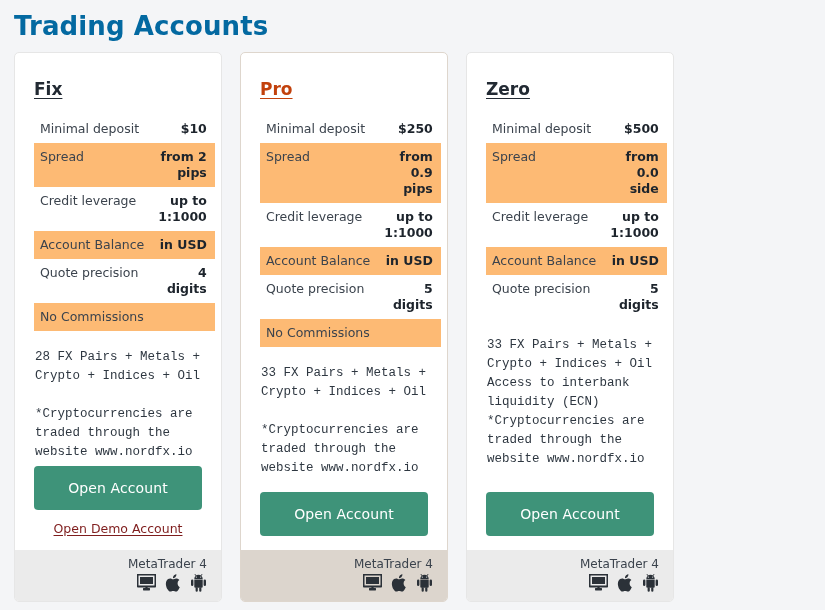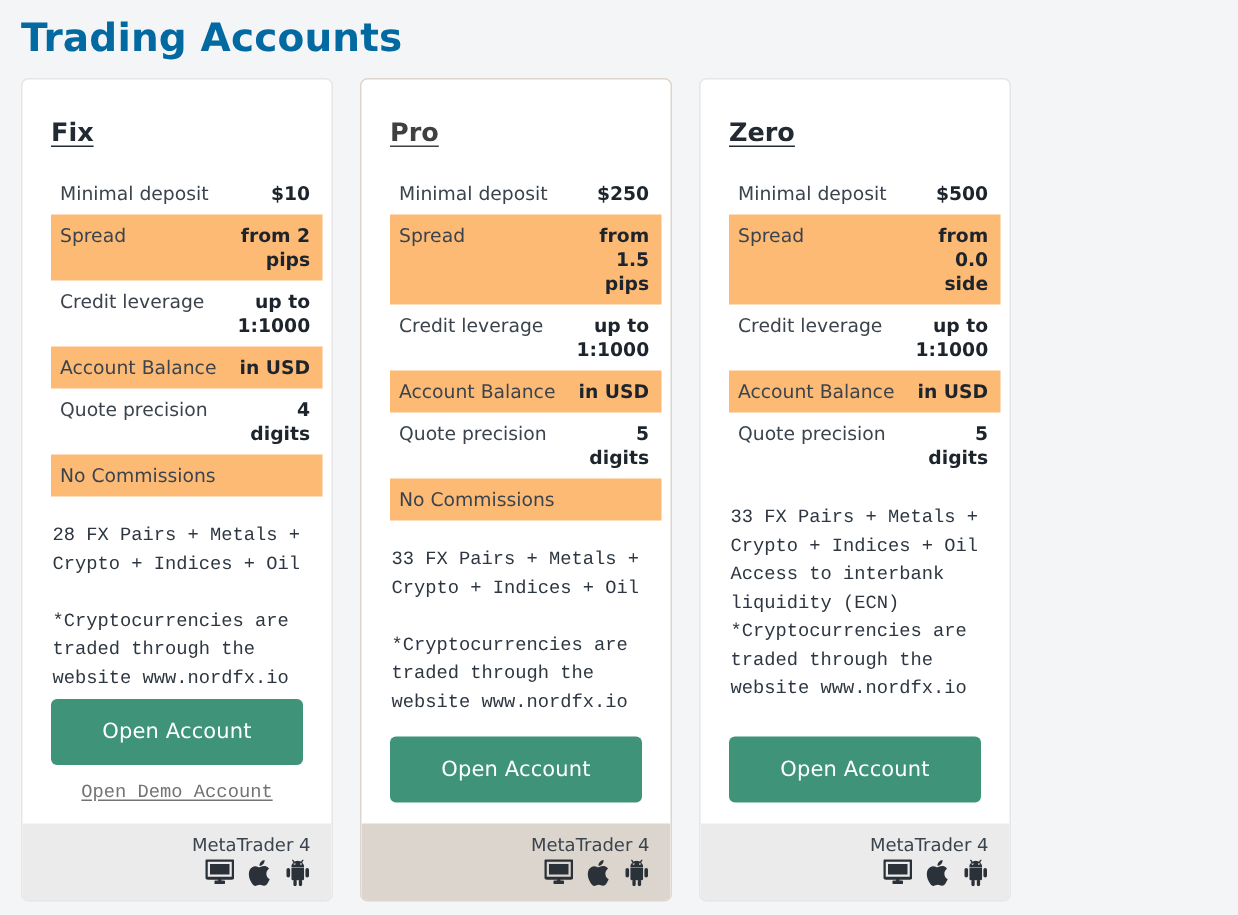--- a/index.html
+++ b/index.html
@@ -58,21 +58,21 @@
     font-size: 17px;
     font-weight: bold;
     color: #222a33;
     text-decoration: underline;
     text-underline-offset: 3px;
     margin-bottom: 16px;
     display: inline-block;
     align-self: flex-start;
     cursor: pointer;
   }
-  .card-title.green { color: #404040; }
+  .card-title.green { color: #c2410c; }
 
   .spec-table { width: 100%; border-collapse: collapse; }
 
   .spec-table tr.odd td { background: #fdba74; }
 
   .spec-table td {
     font-size: 12.5px;
     padding: 6px 8px 6px 6px;
     vertical-align: top;
     line-height: 16px;
@@ -120,27 +120,26 @@
     font-size: 14px;
     padding: 14px 0;
     cursor: pointer;
     text-align: center;
     letter-spacing: 0.1px;
   }
 
   .demo-link {
     display: block;
     text-align: center;
-    color: #737373;
+    color: #7f1d1d;
     font-size: 12.5px;
     text-decoration: underline;
     text-underline-offset: 2px;
     margin-top: 11px;
     cursor: pointer;
-    font-family: Liberation Mono, monospace;
   }
 
   .card-footer {
     background: #ebebeb;
     padding: 7px 14px 9px 14px;
     text-align: right;
     min-height: 47px;
   }
   .card-footer.accent { background: #dcd5cd; }
 
@@ -239,21 +238,21 @@
       <div class="card-body">
         <a class="card-title green">Pro</a>
         <table class="spec-table">
           <tbody>
             <tr>
               <td class="label">Minimal deposit</td>
               <td class="value">$250</td>
             </tr>
             <tr class="odd">
               <td class="label">Spread</td>
-              <td class="value">from 1.5 pips</td>
+              <td class="value">from 0.9 pips</td>
             </tr>
             <tr>
               <td class="label">Credit leverage</td>
               <td class="value">up to 1:1000</td>
             </tr>
             <tr class="odd">
               <td class="label">Account Balance</td>
               <td class="value">in USD</td>
             </tr>
             <tr>

